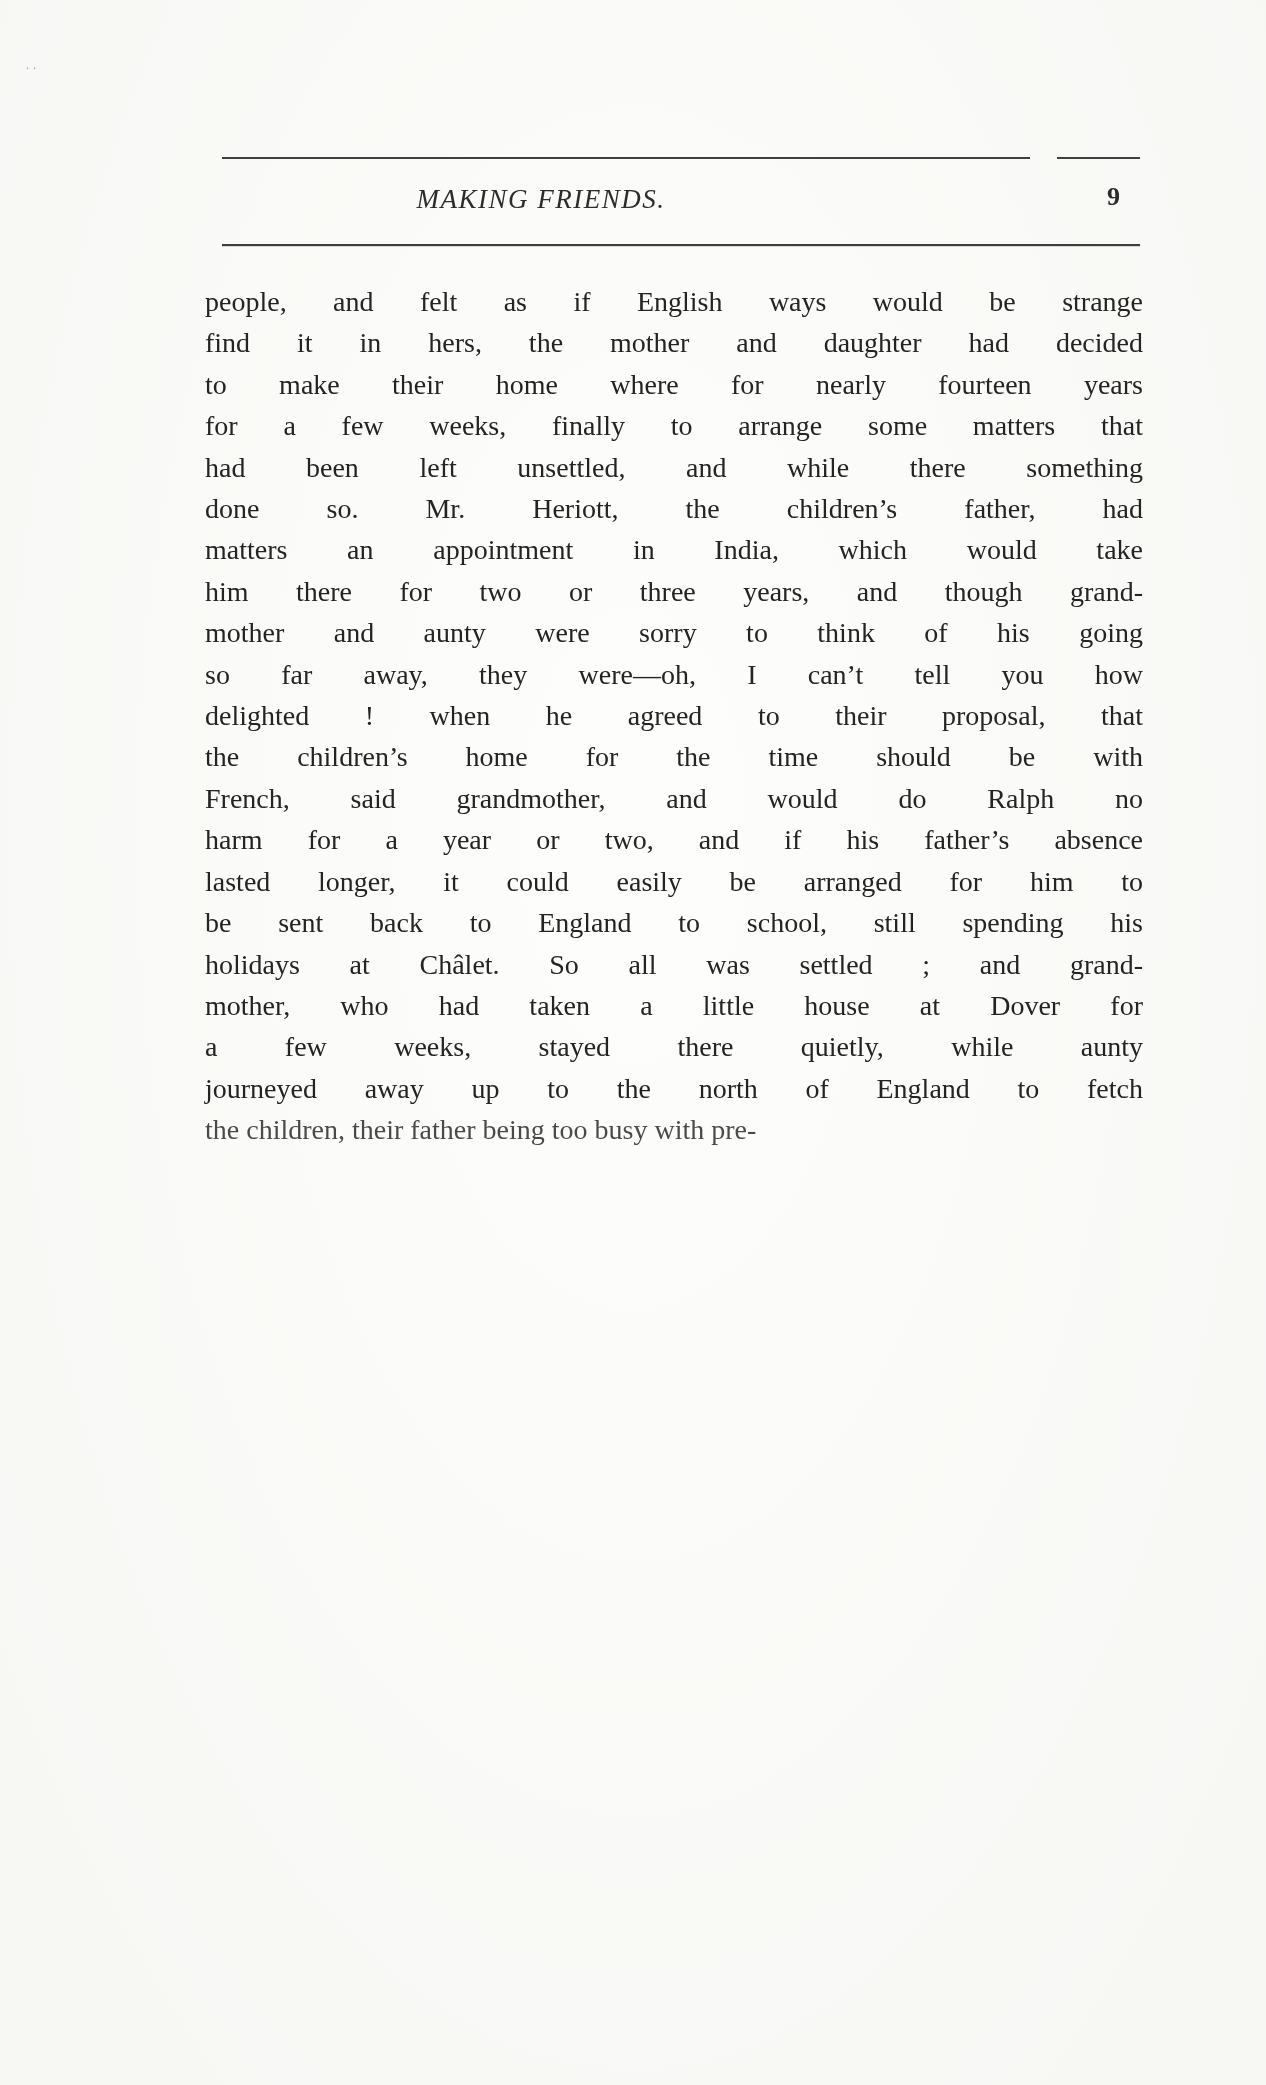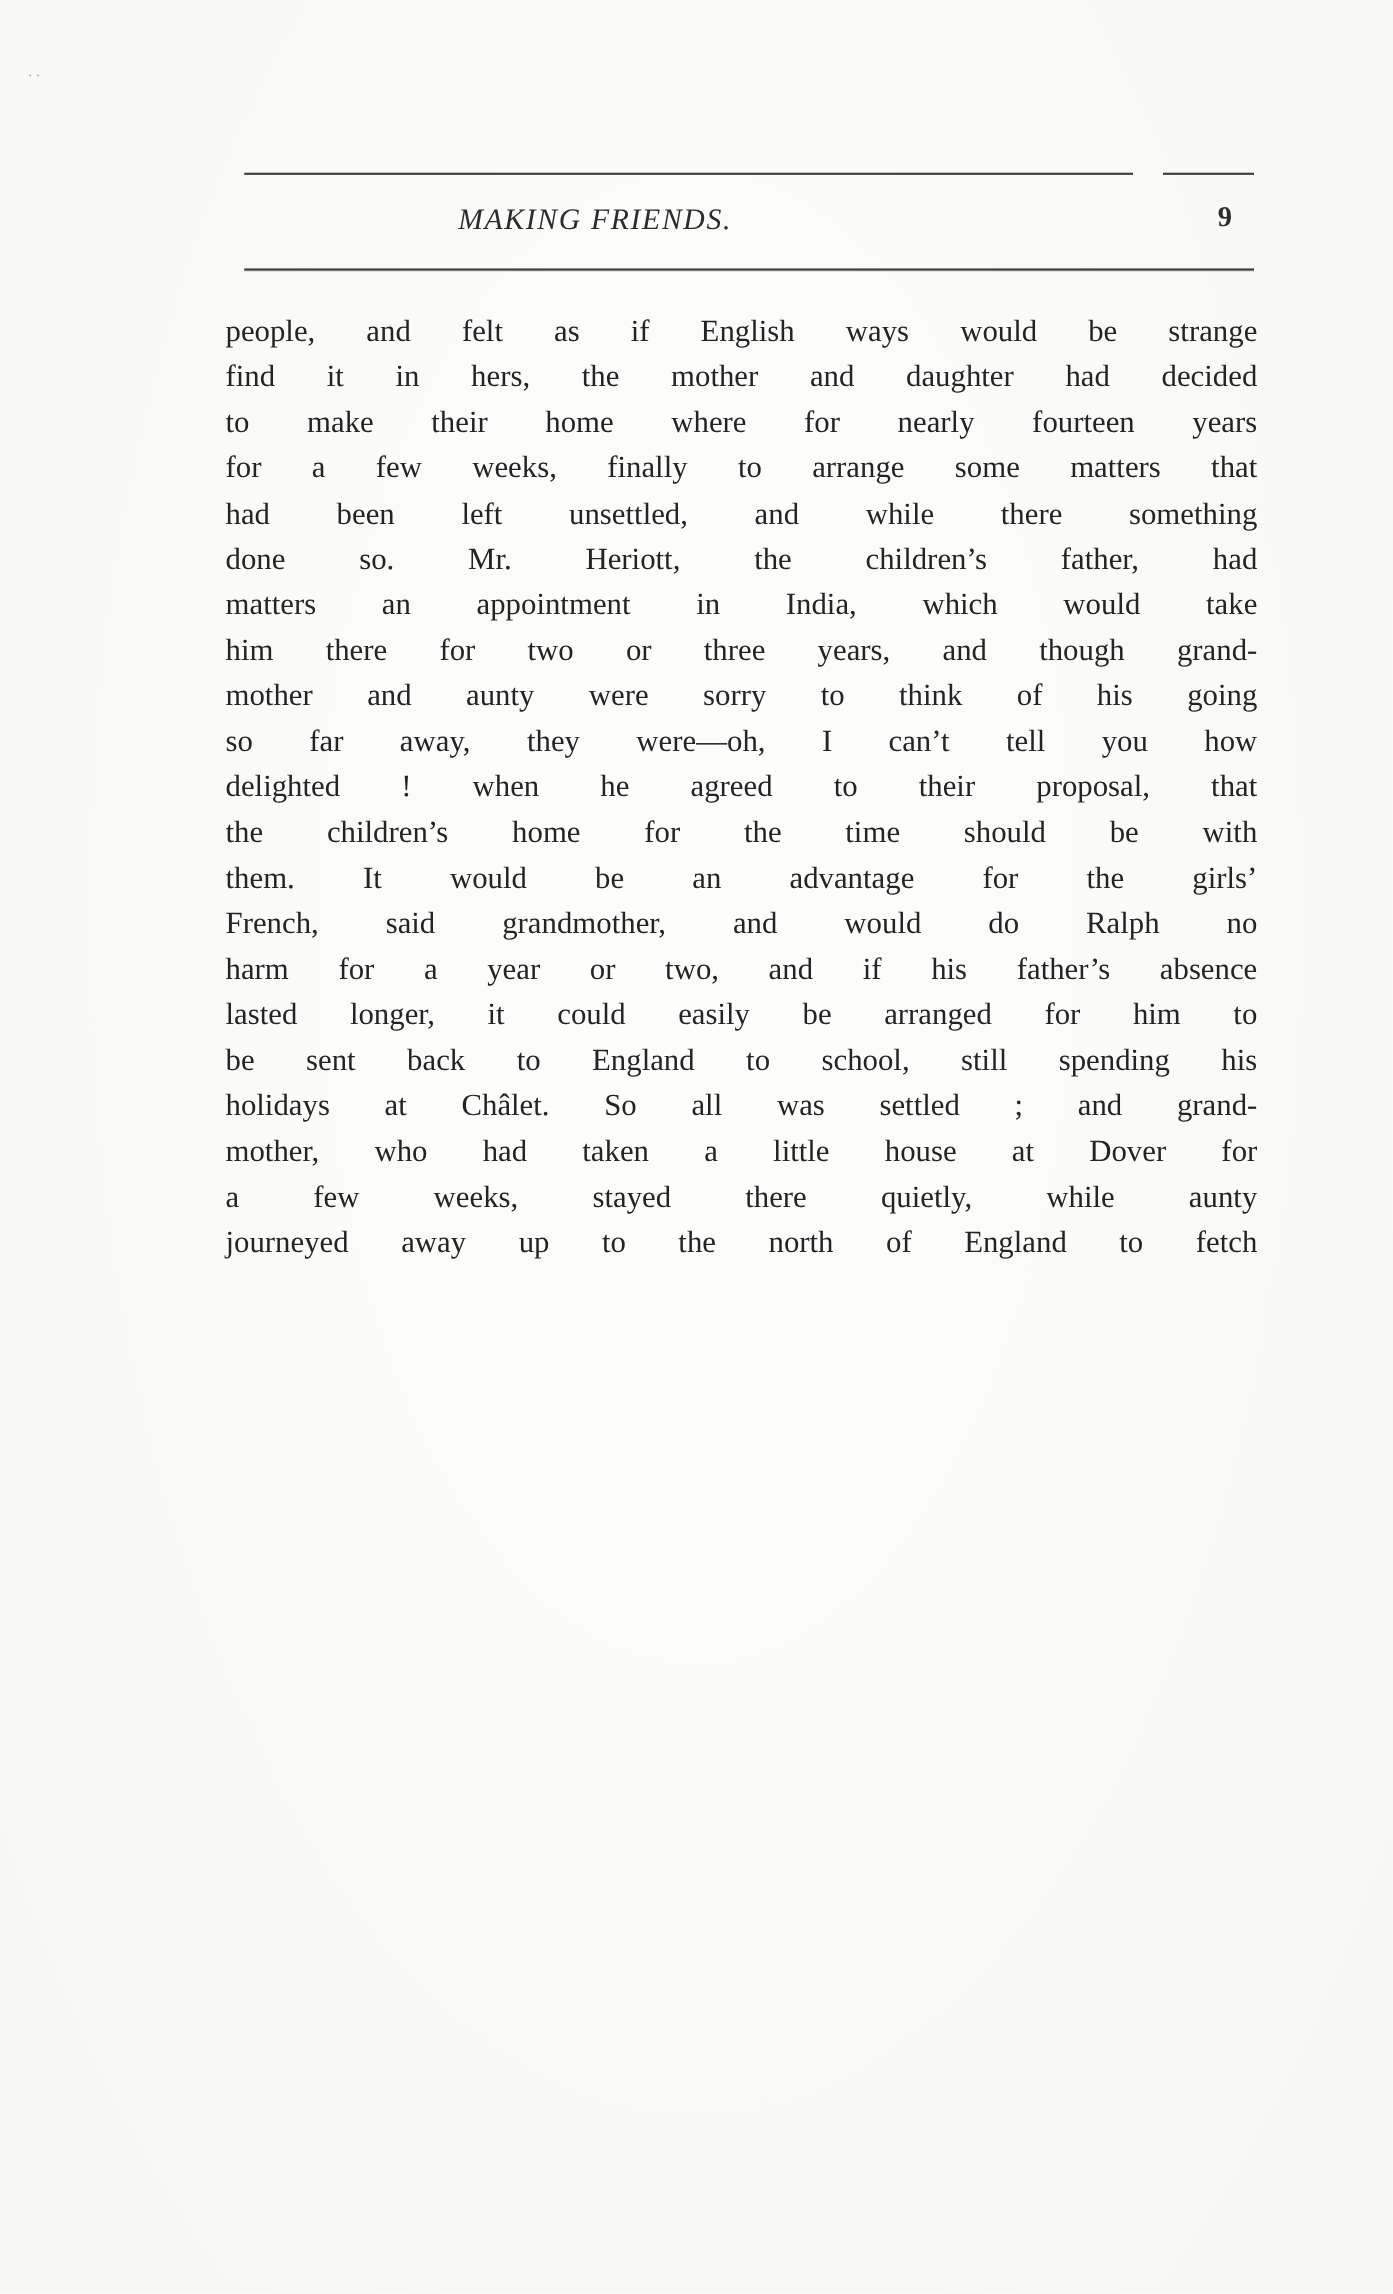--- a/index.html
+++ b/index.html
@@ -118,24 +118,24 @@
       <div class="text-line">to make their home where for nearly fourteen years</div>
       <div class="text-line">for a few weeks, finally to arrange some matters that</div>
       <div class="text-line">had been left unsettled, and while there something</div>
       <div class="text-line">done so. Mr. Heriott, the children’s father, had</div>
       <div class="text-line">matters an appointment in India, which would take</div>
       <div class="text-line">him there for two or three years, and though grand-</div>
       <div class="text-line">mother and aunty were sorry to think of his going</div>
       <div class="text-line">so far away, they were—oh, I can’t tell you how</div>
       <div class="text-line">delighted ! when he agreed to their proposal, that</div>
       <div class="text-line">the children’s home for the time should be with</div>
-      <div class="text-line">them. It would be an advantage for the girls’</div>
       <div class="text-line">French, said grandmother, and would do Ralph no</div>
       <div class="text-line">harm for a year or two, and if his father’s absence</div>
       <div class="text-line">lasted longer, it could easily be arranged for him to</div>
       <div class="text-line">be sent back to England to school, still spending his</div>
       <div class="text-line">holidays at Châlet. So all was settled ; and grand-</div>
       <div class="text-line">mother, who had taken a little house at Dover for</div>
       <div class="text-line">a few weeks, stayed there quietly, while aunty</div>
       <div class="text-line">journeyed away up to the north of England to fetch</div>
+      <div class="text-line last">the children, their father being too busy with pre-</div>
     </div>
 
 </div>
 
 </body></html>

